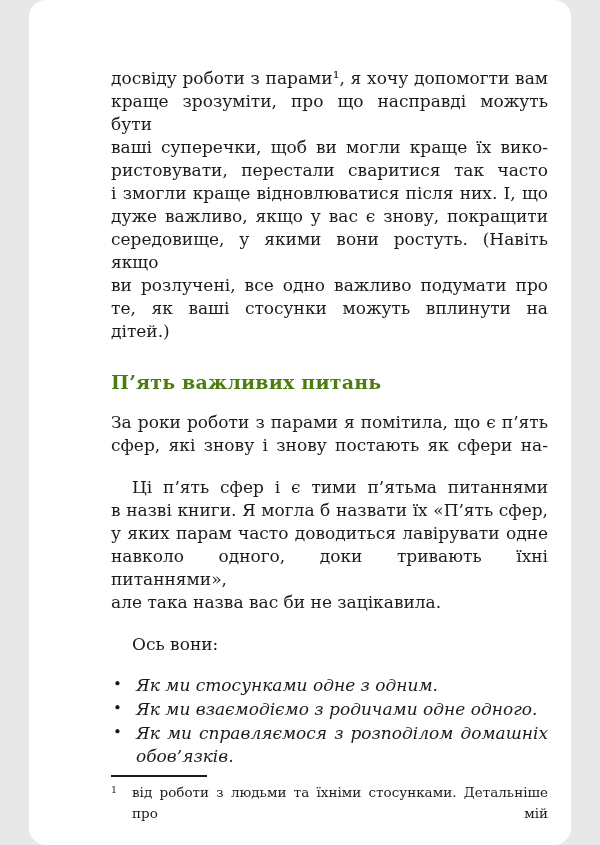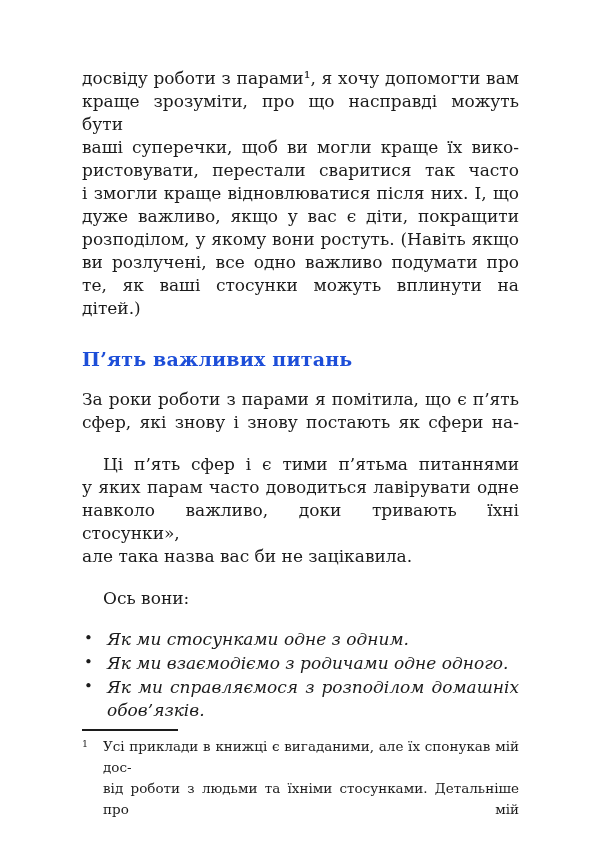--- a/index.html
+++ b/index.html
@@ -1,43 +1,44 @@
 <!DOCTYPE html>
 <html><head>
 <meta charset="utf-8">
 <style>
   html, body { margin: 0; padding: 0; background: #e8e8e8; }
   .page {
-    width: 600px; height: 845px;
+    width: 542px; height: 845px;
     background: #ffffff;
     color: #1b1b1b;
     font-family: "DejaVu Serif", "Liberation Serif", serif;
     position: relative;
     overflow: hidden;
     margin: 0 auto;
+    border-radius: 17px;
   }
   .text-block {
     position: absolute;
     left: 82px; top: 0;
     width: 437px;
     padding-top: 67px;
   }
   .para { margin: 0; }
   .ln {
     font-size: 17px;
     line-height: 23px;
     color: #1b1b1b;
   }
   .j { text-align: justify; text-align-last: justify; }
   .indent { padding-left: 21px; margin-top: 19px; }
   .heading {
     font-size: 19px;
     line-height: 26px;
     font-weight: bold;
-    color: #1d4ed8;
+    color: #4d7c0f;
     letter-spacing: 0.2px;
     margin: 26px 0 16px 0;
   }
   .bullets {
     list-style: none;
     margin: 18px 0 0 0;
     padding: 0;
     font-style: italic;
   }
   .bullets li {
@@ -79,37 +80,38 @@
 
 <div class="page">
   <main class="text-block">
 
     <section class="para">
       <div class="ln j">досвіду роботи з парами¹, я хочу допомогти вам</div>
       <div class="ln j">краще зрозуміти, про що насправді можуть бути</div>
       <div class="ln j">ваші суперечки, щоб ви могли краще їх вико-</div>
       <div class="ln j">ристовувати, перестали сваритися так часто</div>
       <div class="ln j">і змогли краще відновлюватися після них. І, що</div>
-      <div class="ln j">дуже важливо, якщо у вас є діти, покращити</div>
-      <div class="ln j">розподілом, у якому вони ростуть. (Навіть якщо</div>
+      <div class="ln j">дуже важливо, якщо у вас є знову, покращити</div>
+      <div class="ln j">середовище, у якими вони ростуть. (Навіть якщо</div>
       <div class="ln j">ви розлучені, все одно важливо подумати про</div>
       <div class="ln j">те, як ваші стосунки можуть вплинути на дітей.)</div>
     </section>
 
     <h2 class="heading">П’ять важливих питань</h2>
 
     <section class="para">
       <div class="ln j">За роки роботи з парами я помітила, що є п’ять</div>
       <div class="ln j">сфер, які знову і знову постають як сфери на-</div>
     </section>
 
     <section class="para">
       <div class="ln j indent">Ці п’ять сфер і є тими п’ятьма питаннями</div>
+      <div class="ln j">в назві книги. Я могла б назвати їх «П’ять сфер,</div>
       <div class="ln j">у яких парам часто доводиться лавірувати одне</div>
-      <div class="ln j">навколо важливо, доки тривають їхні стосунки»,</div>
+      <div class="ln j">навколо одного, доки тривають їхні питаннями»,</div>
       <div class="ln">але така назва вас би не зацікавила.</div>
       <div class="ln indent">Ось вони:</div>
     </section>
 
     <ul class="bullets">
       <li>
         <span class="dot">•</span>
         <span>Як ми стосунками одне з одним.</span>
       </li>
       <li>
@@ -119,19 +121,18 @@
       <li>
         <span class="dot">•</span>
         <span>Як ми справляємося з розподілом домашніх обов’язків.</span>
       </li>
     </ul>
 
     <div class="fn-rule"></div>
 
     <div class="footnote">
       <span class="fn-marker">1</span>
-      <div class="ln j">Усі приклади в книжці є вигаданими, але їх спонукав мій дос-</div>
       <div class="ln j">від роботи з людьми та їхніми стосунками. Детальніше про мій</div>
 
     </div>
 
   </main>
 </div>
 
 </body></html>

